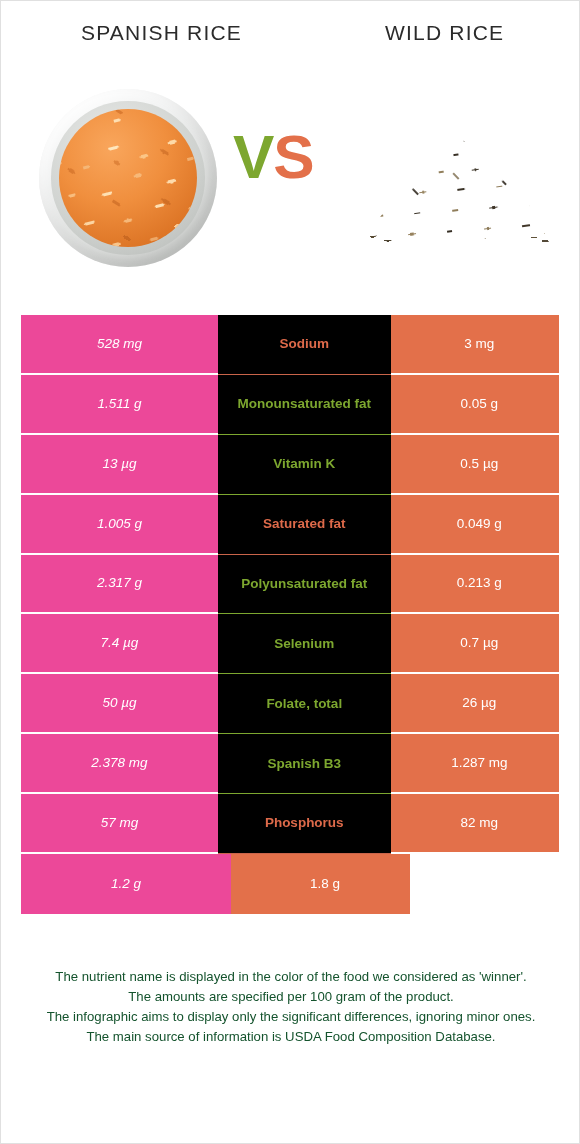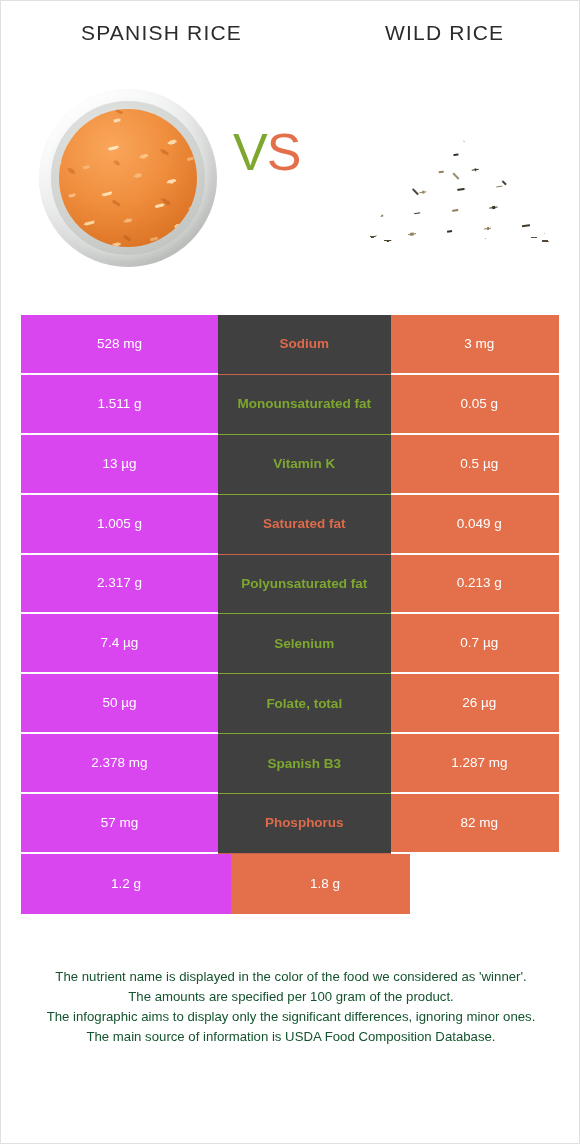--- a/index.html
+++ b/index.html
@@ -124,22 +124,22 @@
       radial-gradient(ellipse 8px 3px at 52% 66%, rgba(188,93,27,.5) 0 60%, transparent 61%),
       radial-gradient(ellipse 7px 3px at 68% 80%, rgba(180,88,24,.5) 0 60%, transparent 61%);
     transform: rotate(32deg);
   }
 
   
   .vs {
     position: absolute;
     left: 232px;
     top: 55px;
-    font-size: 52px;
-    font-weight: 400;
+    font-size: 62px;
+    font-weight: 700;
     letter-spacing: -1px;
     line-height: 1;
     font-family: "Liberation Sans", sans-serif;
   }
   .vs .v { color: #7DA72F; }
   .vs .s { color: #E3704A; }
 
   
   .mound-wrap {
     position: absolute;
@@ -238,27 +238,28 @@
     display: flex;
     align-items: center;
     justify-content: center;
     box-sizing: border-box;
     font-size: 13.5px;
     text-align: center;
     line-height: 1.2;
   }
   .cell.left {
     width: 210px;
-    background: #d946ef;
+    background: #ec4899;
     color: #ffffff;
     border-bottom: 2px solid #ffffff;
+    font-style: italic;
   }
   .cell.mid {
     width: 184px;
-    background: #404040;
+    background: #000000;
     font-weight: 700;
     font-size: 13.5px;
     border-bottom: 1px solid transparent;
   }
   .cell.mid.win-left  { border-bottom-color: #7DA72F; color: #7DA72F; }
   .cell.mid.win-right { border-bottom-color: #C9644A; color: #DD6A4A; }
   .cell.right {
     width: 179px;
     background: #E3704A;
     color: #ffffff;

